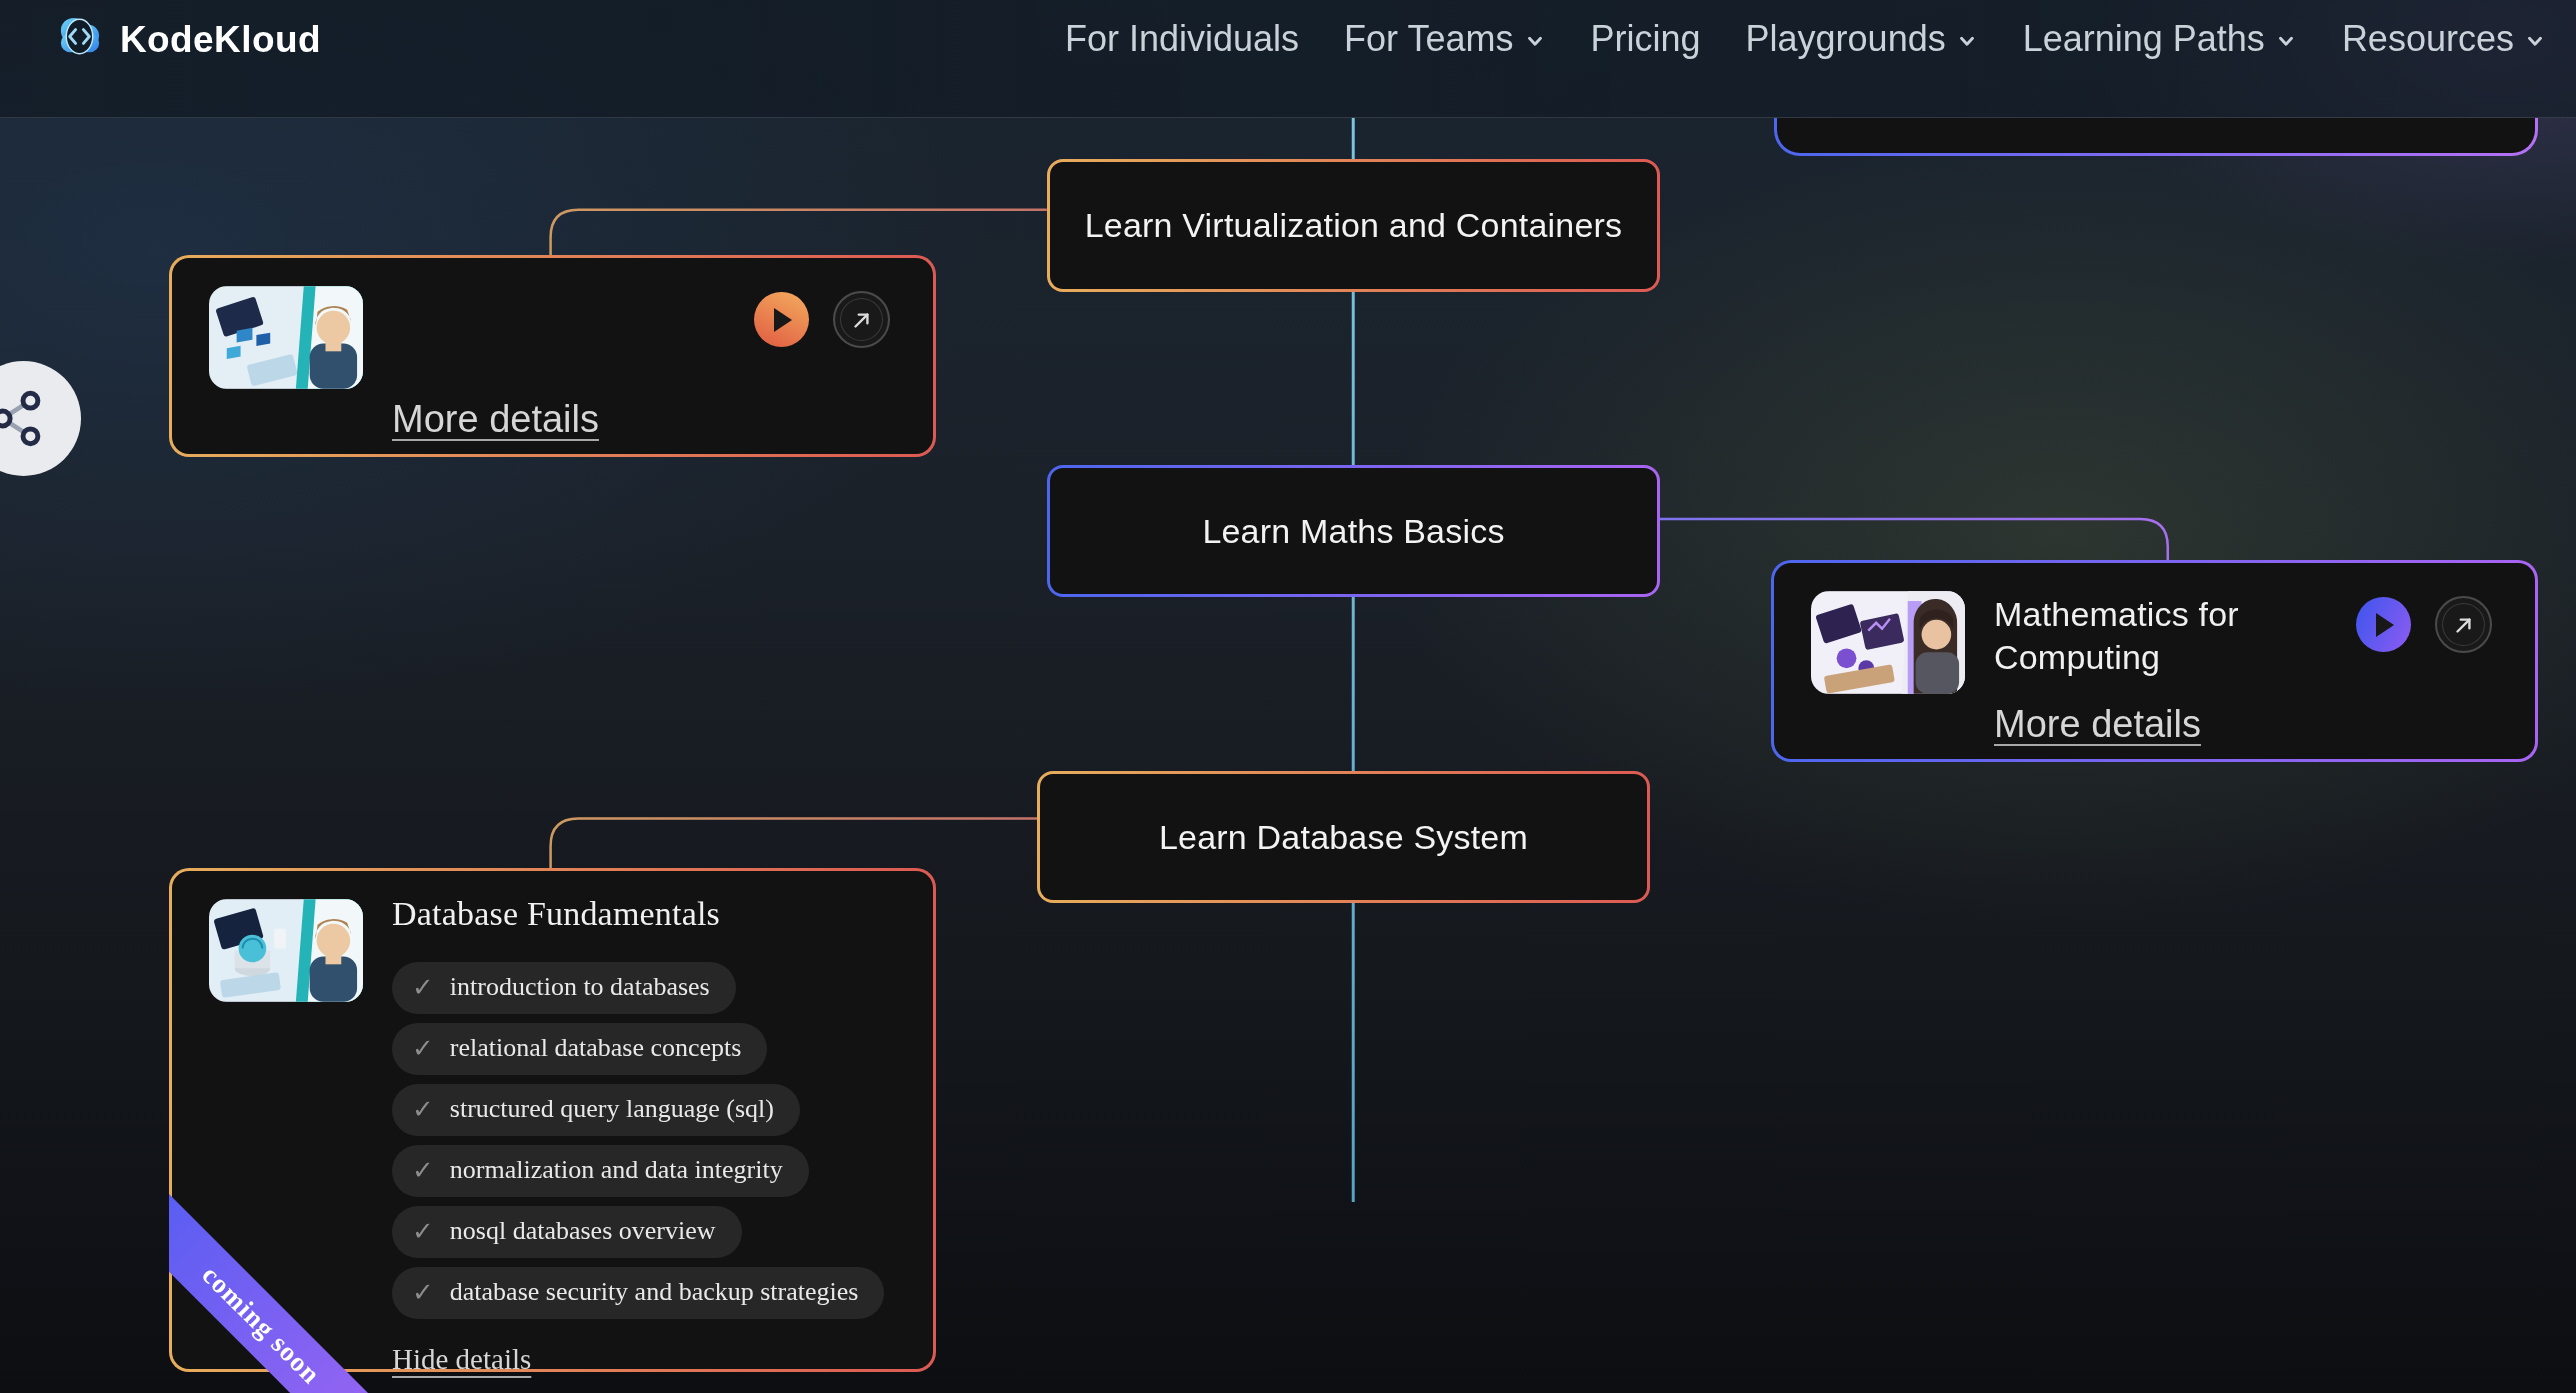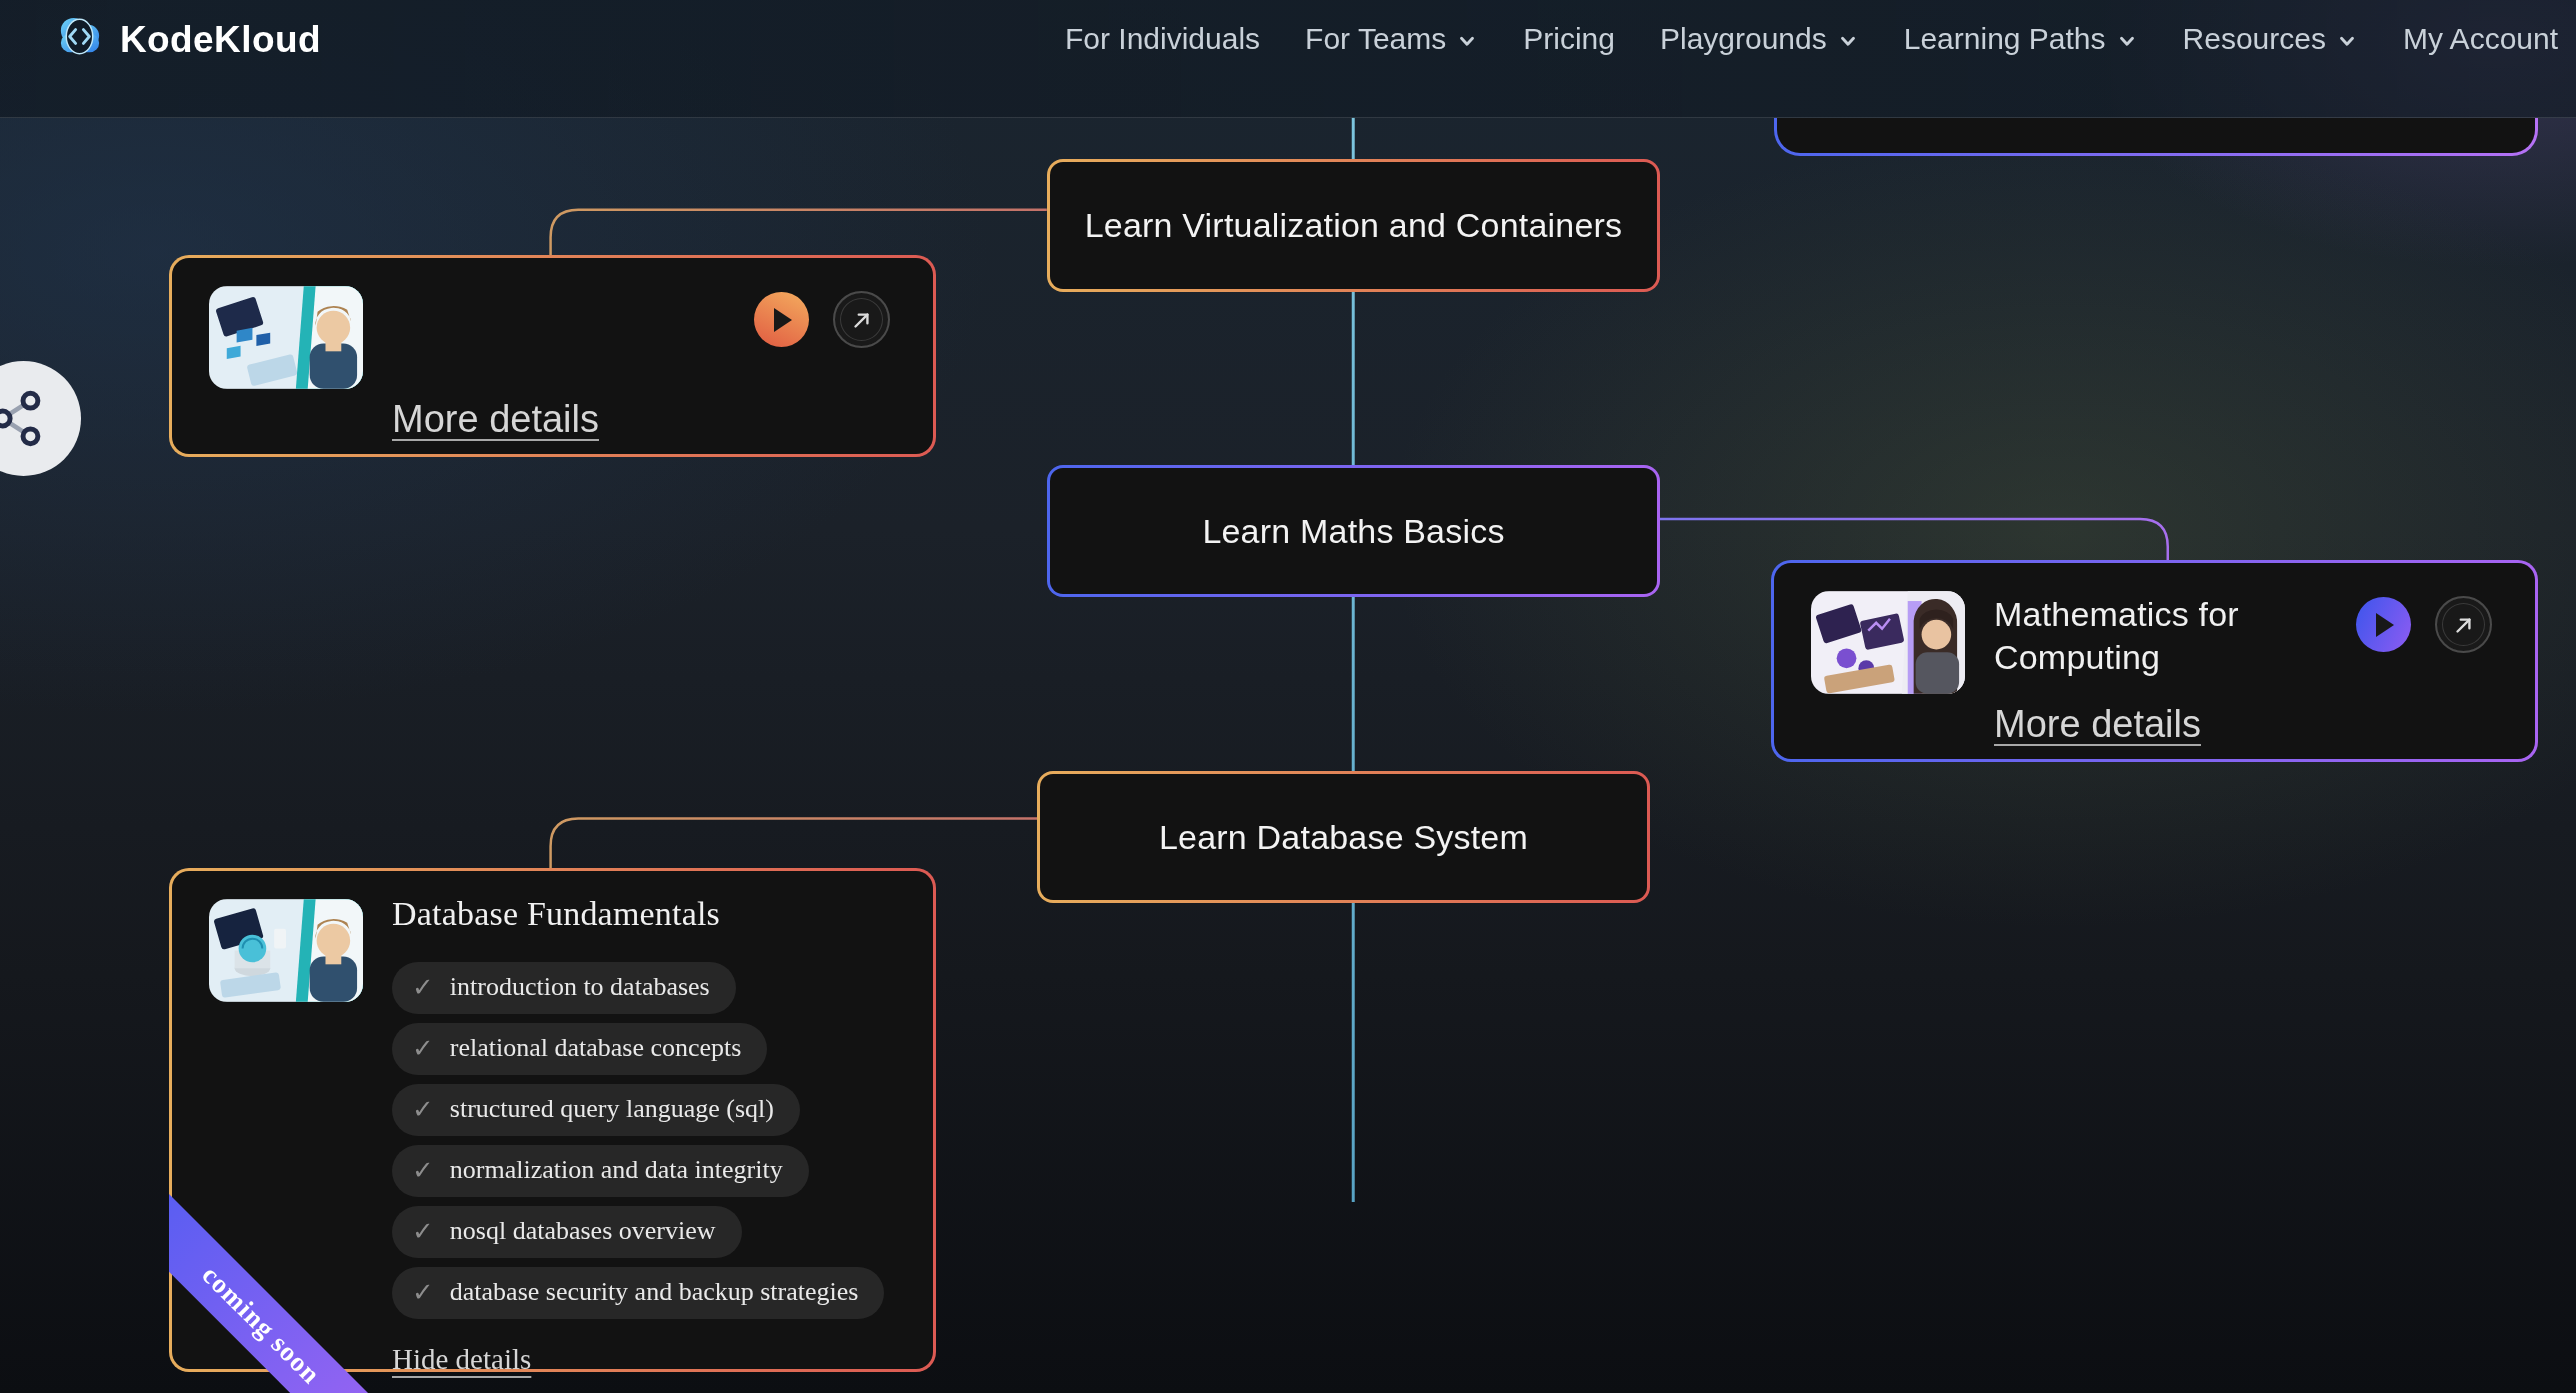--- a/index.html
+++ b/index.html
@@ -21,21 +21,21 @@
 
   
   .navbar{
     position:absolute; left:0; top:0; width:2576px; height:118px; z-index:6;
     background:linear-gradient(90deg, rgba(18,27,37,0.80), rgba(18,27,37,0.66));
     border-bottom:1px solid rgba(255,255,255,0.12);
   }
   .brand{ position:absolute; left:54px; top:8px; height:63px; display:flex; align-items:center; gap:15px; cursor:pointer; }
   .brand-text{ color:#ffffff; font-size:37px; font-weight:600; letter-spacing:0.4px; }
   .nav-list{ position:absolute; left:1065px; top:0; height:77px; display:flex; align-items:center; gap:45px; white-space:nowrap; }
-  .nav-item{ display:flex; align-items:center; gap:10px; color:#c9d1d9; font-size:30px; cursor:pointer; }
+  .nav-item{ display:flex; align-items:center; gap:10px; color:#c9d1d9; font-size:36px; cursor:pointer; }
   .nav-item svg{ margin-top:4px; }
 
   
   .gbox{
     position:absolute; z-index:3;
     border:3px solid transparent; border-radius:16px;
     background:linear-gradient(#121212,#121212) padding-box,
                linear-gradient(90deg,var(--c1),var(--c2)) border-box;
   }
   .theme-or{ --c1:#e7ad5c; --c2:#dc5a53; }

